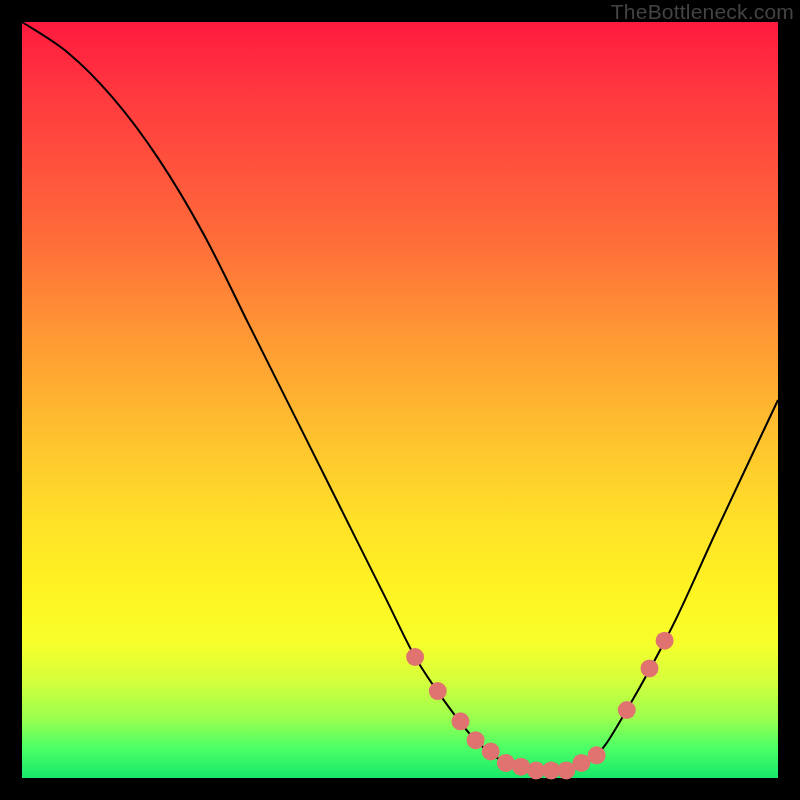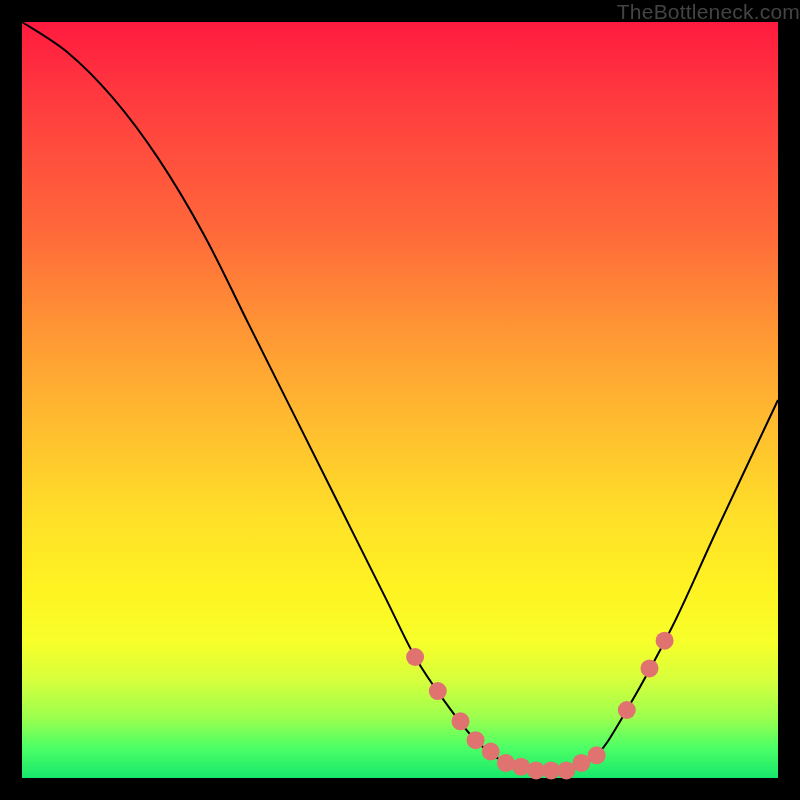--- a/index.html
+++ b/index.html
@@ -35,21 +35,21 @@
       #f7ff2a 82%,
       #d6ff3c 87%,
       #9cff4e 92%,
       #4cff66 96%,
       #17e86b 100%
     );
   }
   .watermark {
     position: absolute;
     top: 0px;
-    right: 0;
+    right: 6px;
     color: #444;
     font-size: 21px;
     font-weight: 500;
     letter-spacing: 0.2px;
     text-align: center;
   }
   svg.curve {
     position: absolute;
     left: 0;
     top: 0;

